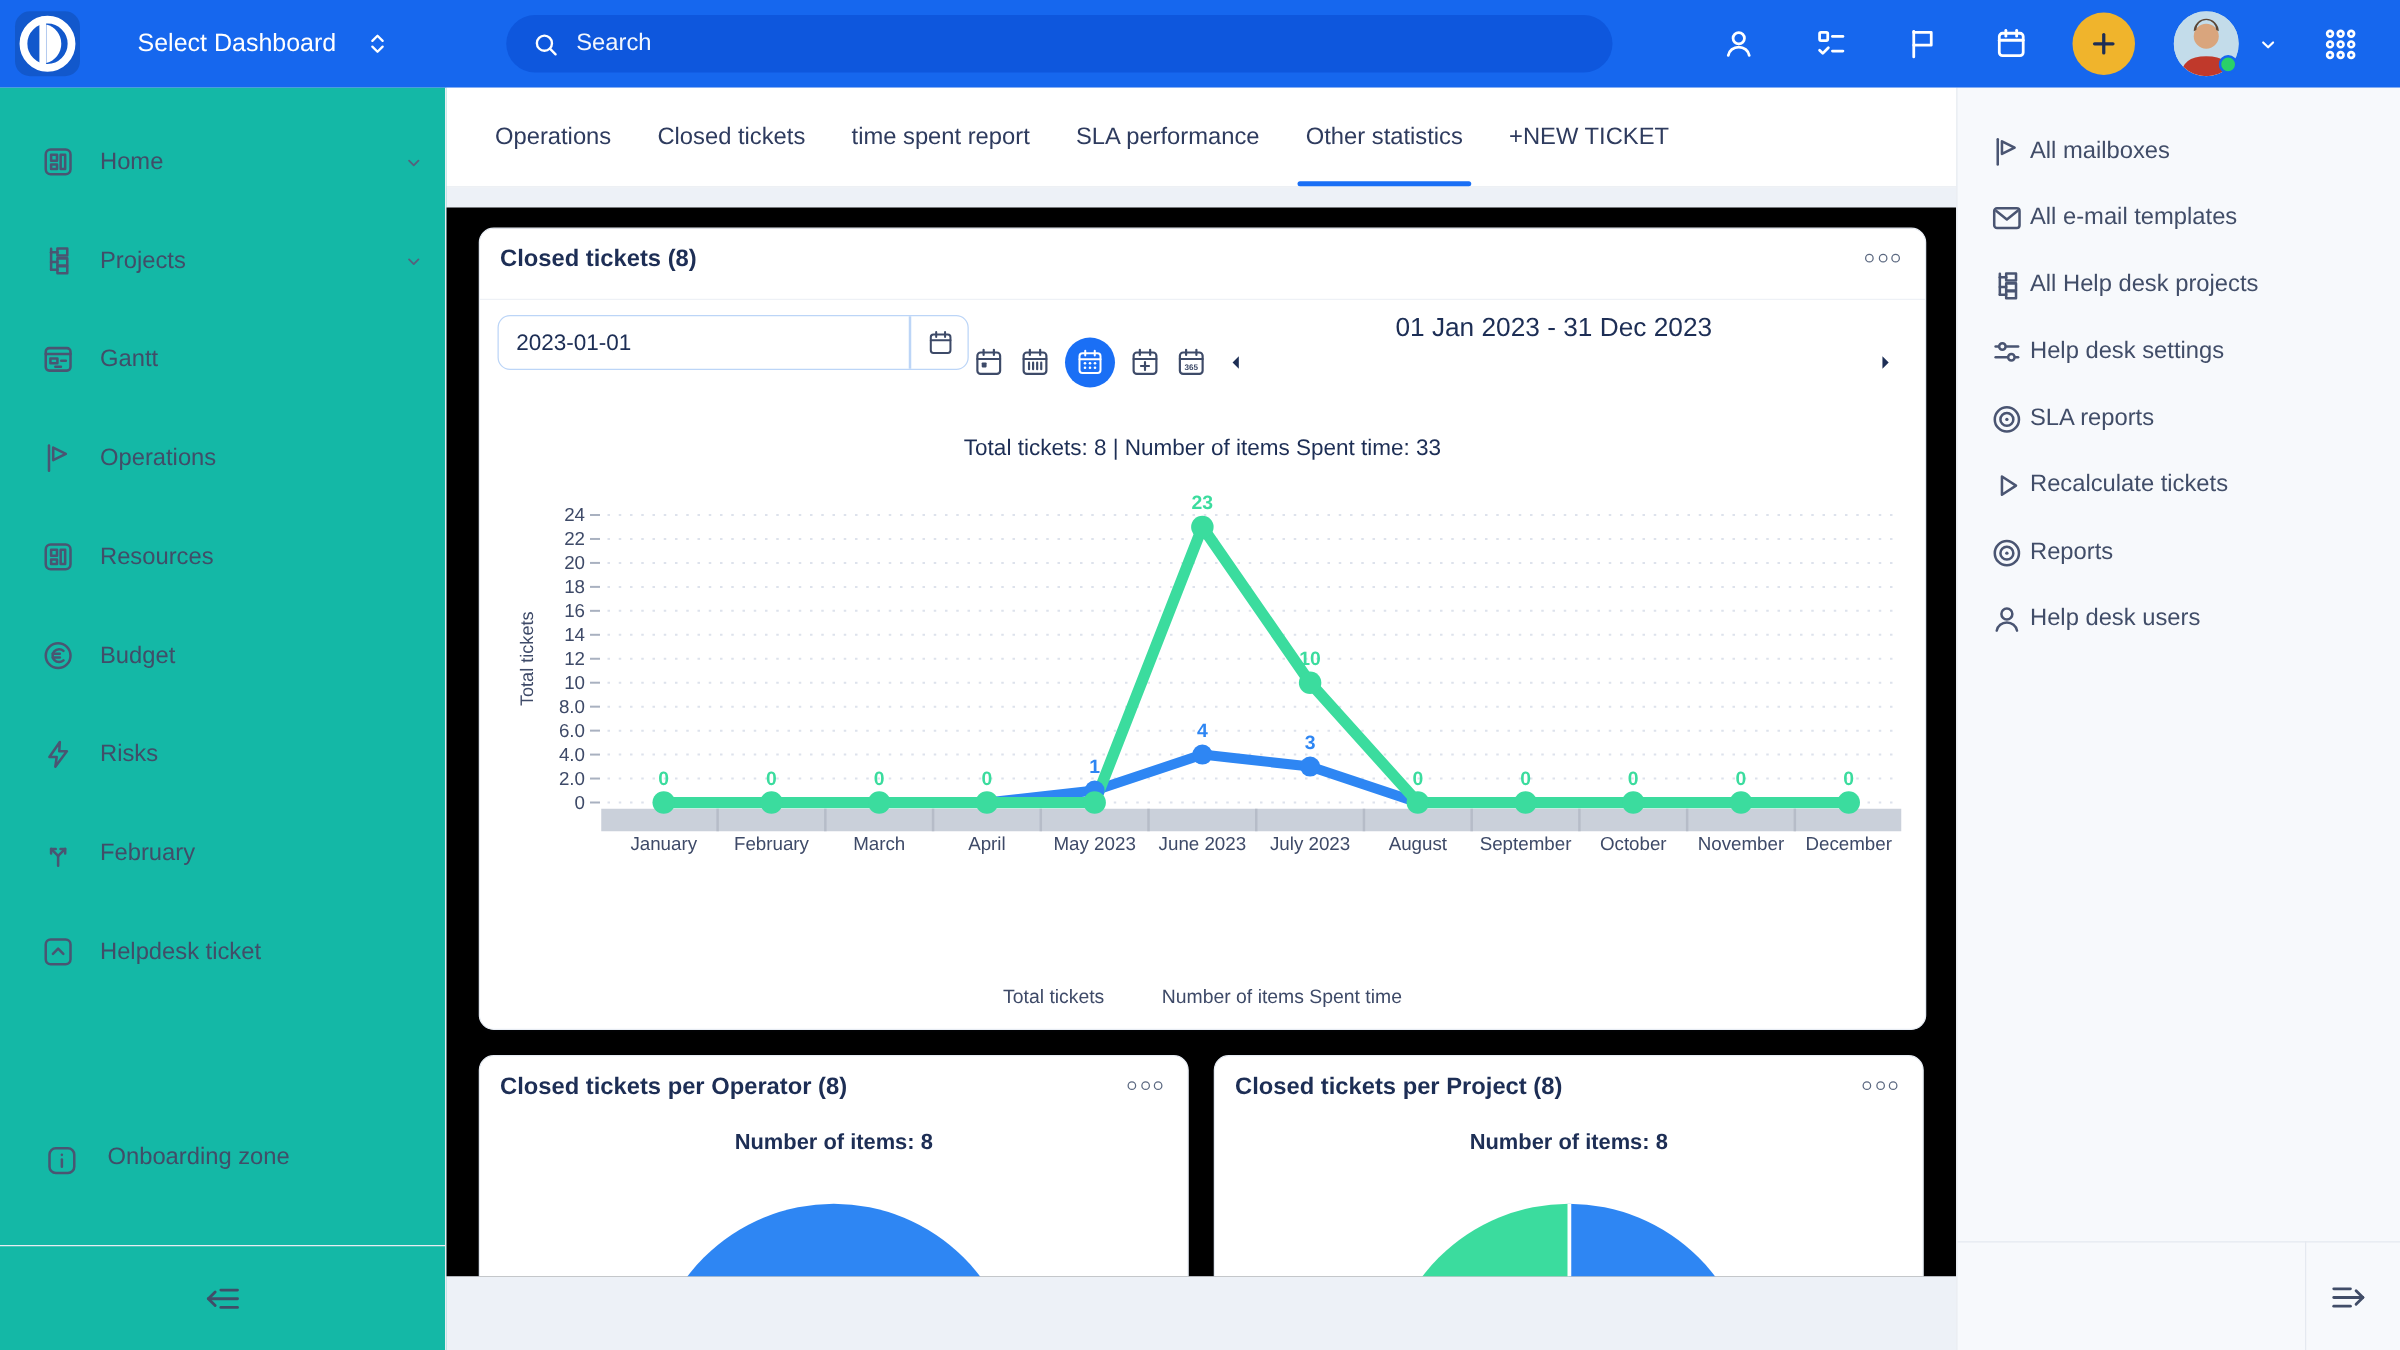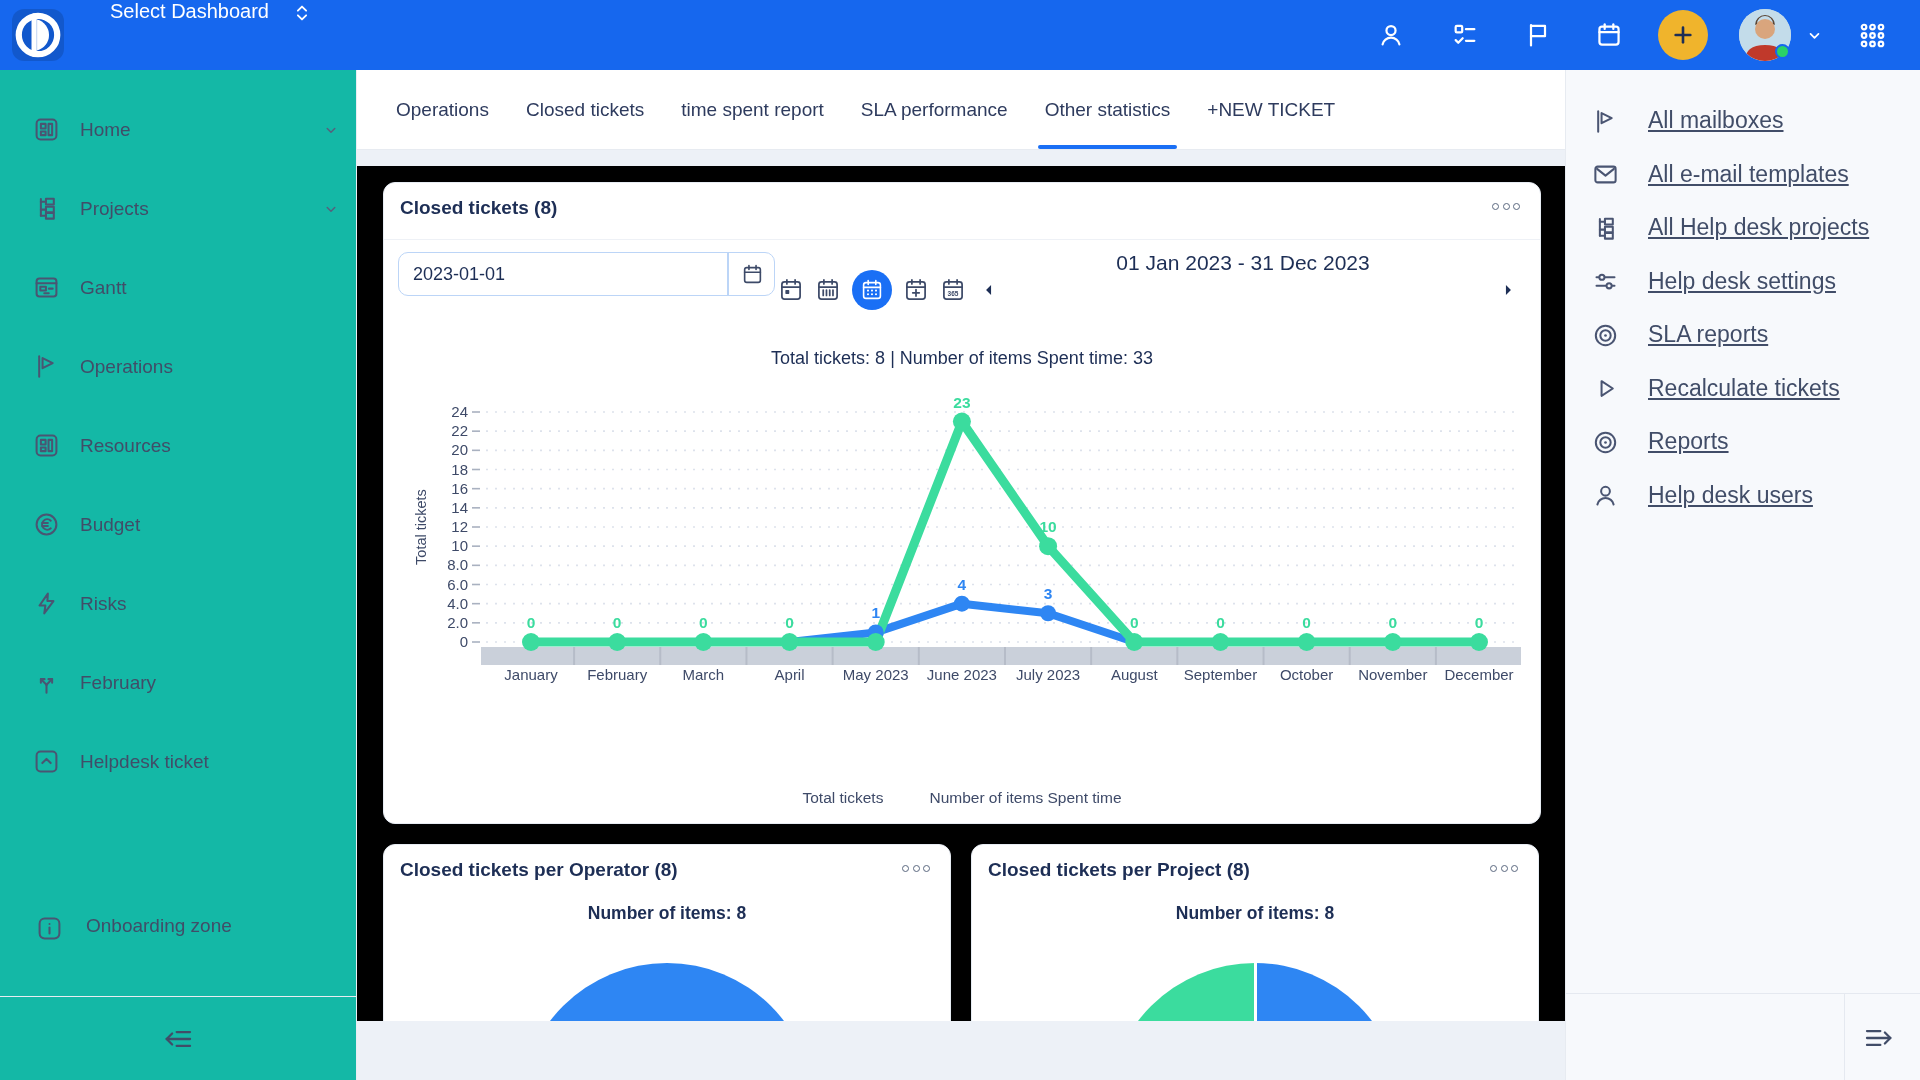--- a/index.html
+++ b/index.html
@@ -5,21 +5,21 @@
   * { margin:0; padding:0; box-sizing:border-box; }
   html,body { width:1920px; height:1080px; overflow:hidden; }
   body { font-family:"Liberation Sans", sans-serif; position:relative; background:#edf1f7; color:#1d2e55; }
   svg { display:block; }
   svg text { font-family:"Liberation Sans", sans-serif; }
 
   
   .topbar { position:absolute; left:0; top:0; width:1920px; height:70px; background:#1667ee; z-index:30; }
   .logo-btn { position:absolute; left:12px; top:9px; width:52px; height:52px; border-radius:12px; background:rgba(0,0,0,.14); display:flex; align-items:center; justify-content:center; cursor:pointer; }
   .logo-btn svg { width:50px; height:50px; }
-  .dash-select { position:absolute; left:110px; top:0; height:70px; display:flex; align-items:flex-start; gap:22px; color:#fff; cursor:pointer; }
+  .dash-select { position:absolute; left:110px; top:0; height:70px; display:flex; align-items:center; gap:22px; color:#fff; cursor:pointer; }
   .dash-select .lbl { font-size:20px; font-weight:500; }
   .dash-select svg { width:22px; height:26px; color:#fff; }
   .searchbar { position:absolute; left:405px; top:12px; width:885px; height:46px; border-radius:23px; background:#0e57dd; display:flex; align-items:center; padding-left:20px; }
   .searchbar svg { width:23px; height:23px; color:#fff; flex:0 0 auto; }
   .searchbar input { background:transparent; border:none; outline:none; color:#fff; font-size:19px; margin-left:13px; width:740px; font-family:"Liberation Sans",sans-serif; }
   .searchbar input::placeholder { color:#fff; opacity:.95; }
   .tb-ico { position:absolute; top:21px; width:28px; height:28px; color:#fff; cursor:pointer; }
   .tb-ico svg { width:28px; height:28px; }
   .plus-btn { position:absolute; left:1658px; top:10px; width:50px; height:50px; border-radius:50%; background:#f0b42c; color:#1d2e55; display:flex; align-items:center; justify-content:center; cursor:pointer; }
   .plus-btn svg { width:26px; height:26px; }
@@ -90,21 +90,21 @@
   .card-subtitle { position:absolute; left:0; top:58px; width:100%; text-align:center; font-size:17.5px; font-weight:700; color:#1d2e55; }
   .pie { position:absolute; left:50%; top:118px; transform:translateX(-50%); width:294px; height:294px; border-radius:50%; }
   .pie-divider { position:absolute; left:calc(50% - 1.5px); top:0; width:3px; height:50%; background:#fff; }
   .pie-label { position:absolute; left:20px; top:100px; font-size:17px; font-weight:bold; color:#fff; }
 
   
   .rightbar { position:absolute; left:1565px; top:70px; width:355px; height:1010px; background:#f7f9fc; border-left:1px solid #e7ebf1; z-index:20; }
   .rmenu { padding-top:24px; }
   .rmenu-item { height:53.5px; display:flex; align-items:center; padding-left:26px; cursor:pointer; }
   .rmenu-item .nav-icon { width:26px; height:26px; }
-  .rmenu-item .nav-label { margin-left:30px; font-size:23px;text-decoration:underline; }
+  .rmenu-item .nav-label { margin-left:6px; font-size:19px; }
   .rb-divider { position:absolute; left:0; top:923px; width:100%; height:1px; background:#e5e9f0; }
   .rb-vdivider { position:absolute; left:278px; top:923px; width:1px; height:87px; background:#e5e9f0; }
   .expand-btn { position:absolute; left:297px; top:952px; width:32px; height:32px; color:#414d68; cursor:pointer; }
   .expand-btn svg { width:32px; height:32px; }
 </style>
 </head>
 <body>
 
 <div class="topbar">
   <div class="logo-btn">
@@ -113,20 +113,27 @@
       <path d="M22 6 V46" stroke="#fff" stroke-width="5.5" stroke-linecap="round"></path>
       <path d="M25 10 A16.5 16.5 0 0 1 25 42 Z" fill="#fff"></path>
     </svg>
   </div>
   <div class="dash-select">
     <span class="lbl">Select Dashboard</span>
     <svg viewBox="0 0 24 24" fill="none" stroke="currentColor" stroke-width="2" stroke-linecap="round" stroke-linejoin="round">
       <path d="M7.5 9.5 L12 5 L16.5 9.5"></path>
         <path d="M7.5 14.5 L12 19 L16.5 14.5"></path>
     </svg>
+  </div>
+  <div class="searchbar">
+    <svg viewBox="0 0 24 24" fill="none" stroke="currentColor" stroke-width="2" stroke-linecap="round">
+      <circle cx="11" cy="11" r="6.3"></circle>
+        <path d="M15.8 15.8 L20.3 20.3"></path>
+    </svg>
+    <input type="text" placeholder="Search" style="">
   </div>
   <div class="tb-ico" style="left:1377px">
     <svg viewBox="0 0 24 24" fill="none" stroke="currentColor" stroke-width="1.9" stroke-linecap="round">
       <circle cx="12" cy="8.2" r="3.9"></circle>
         <path d="M4.8 20 a7.3 6.9 0 0 1 14.4 0"></path>
     </svg>
   </div>
   <div class="tb-ico" style="left:1451px">
     <svg viewBox="0 0 24 24" fill="none" stroke="currentColor" stroke-width="1.9" stroke-linecap="round" stroke-linejoin="round">
       <rect x="4" y="4.2" width="5.6" height="5.6" rx="1"></rect>

